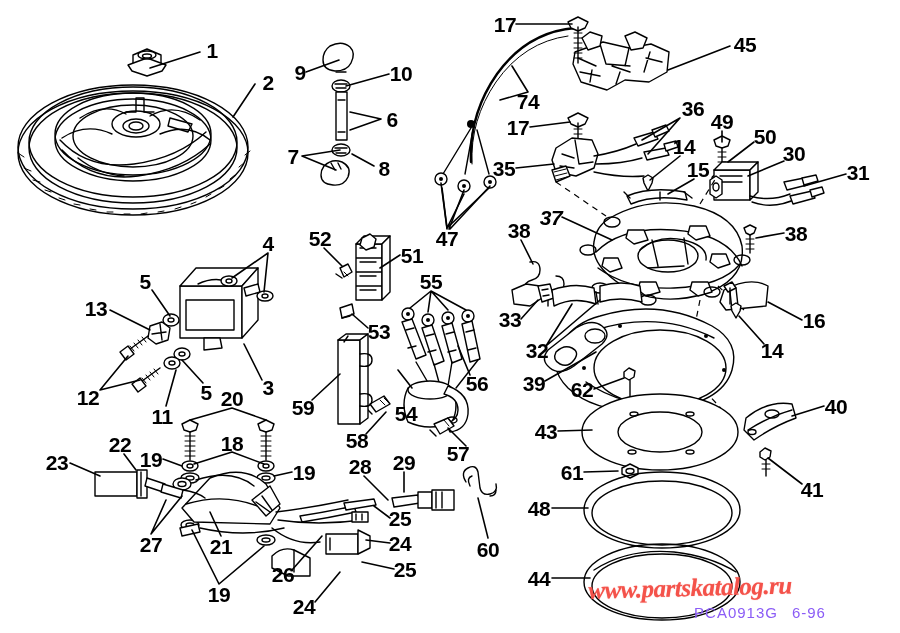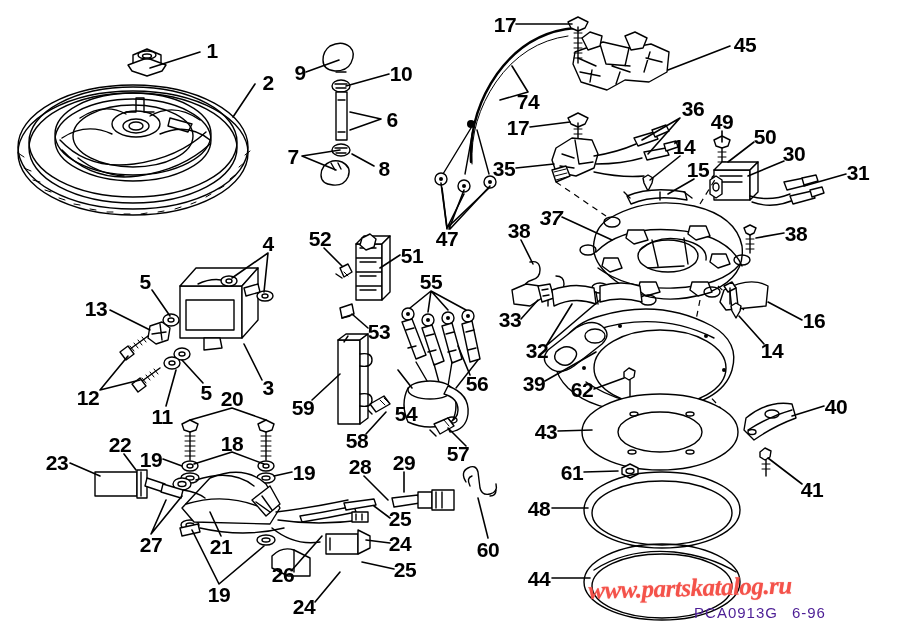--- a/index.html
+++ b/index.html
@@ -34,21 +34,21 @@
     white-space:nowrap;
     letter-spacing:-0.5px;
     text-shadow:0 0 1px rgba(244,82,74,.6);
   }
   #code{
     position:absolute;
     left:760px;top:612px;
     transform:translate(-50%,-50%);
     font-family:"Liberation Sans",sans-serif;
     font-size:15px;
-    color:#4c1d95;
+    color:#8b5cf6;
     letter-spacing:1px;
     white-space:nowrap;
   }
   #code .sp{display:inline-block;width:14px;}
 </style>
 </head>
 <body>
 
 <div id="page">
 

